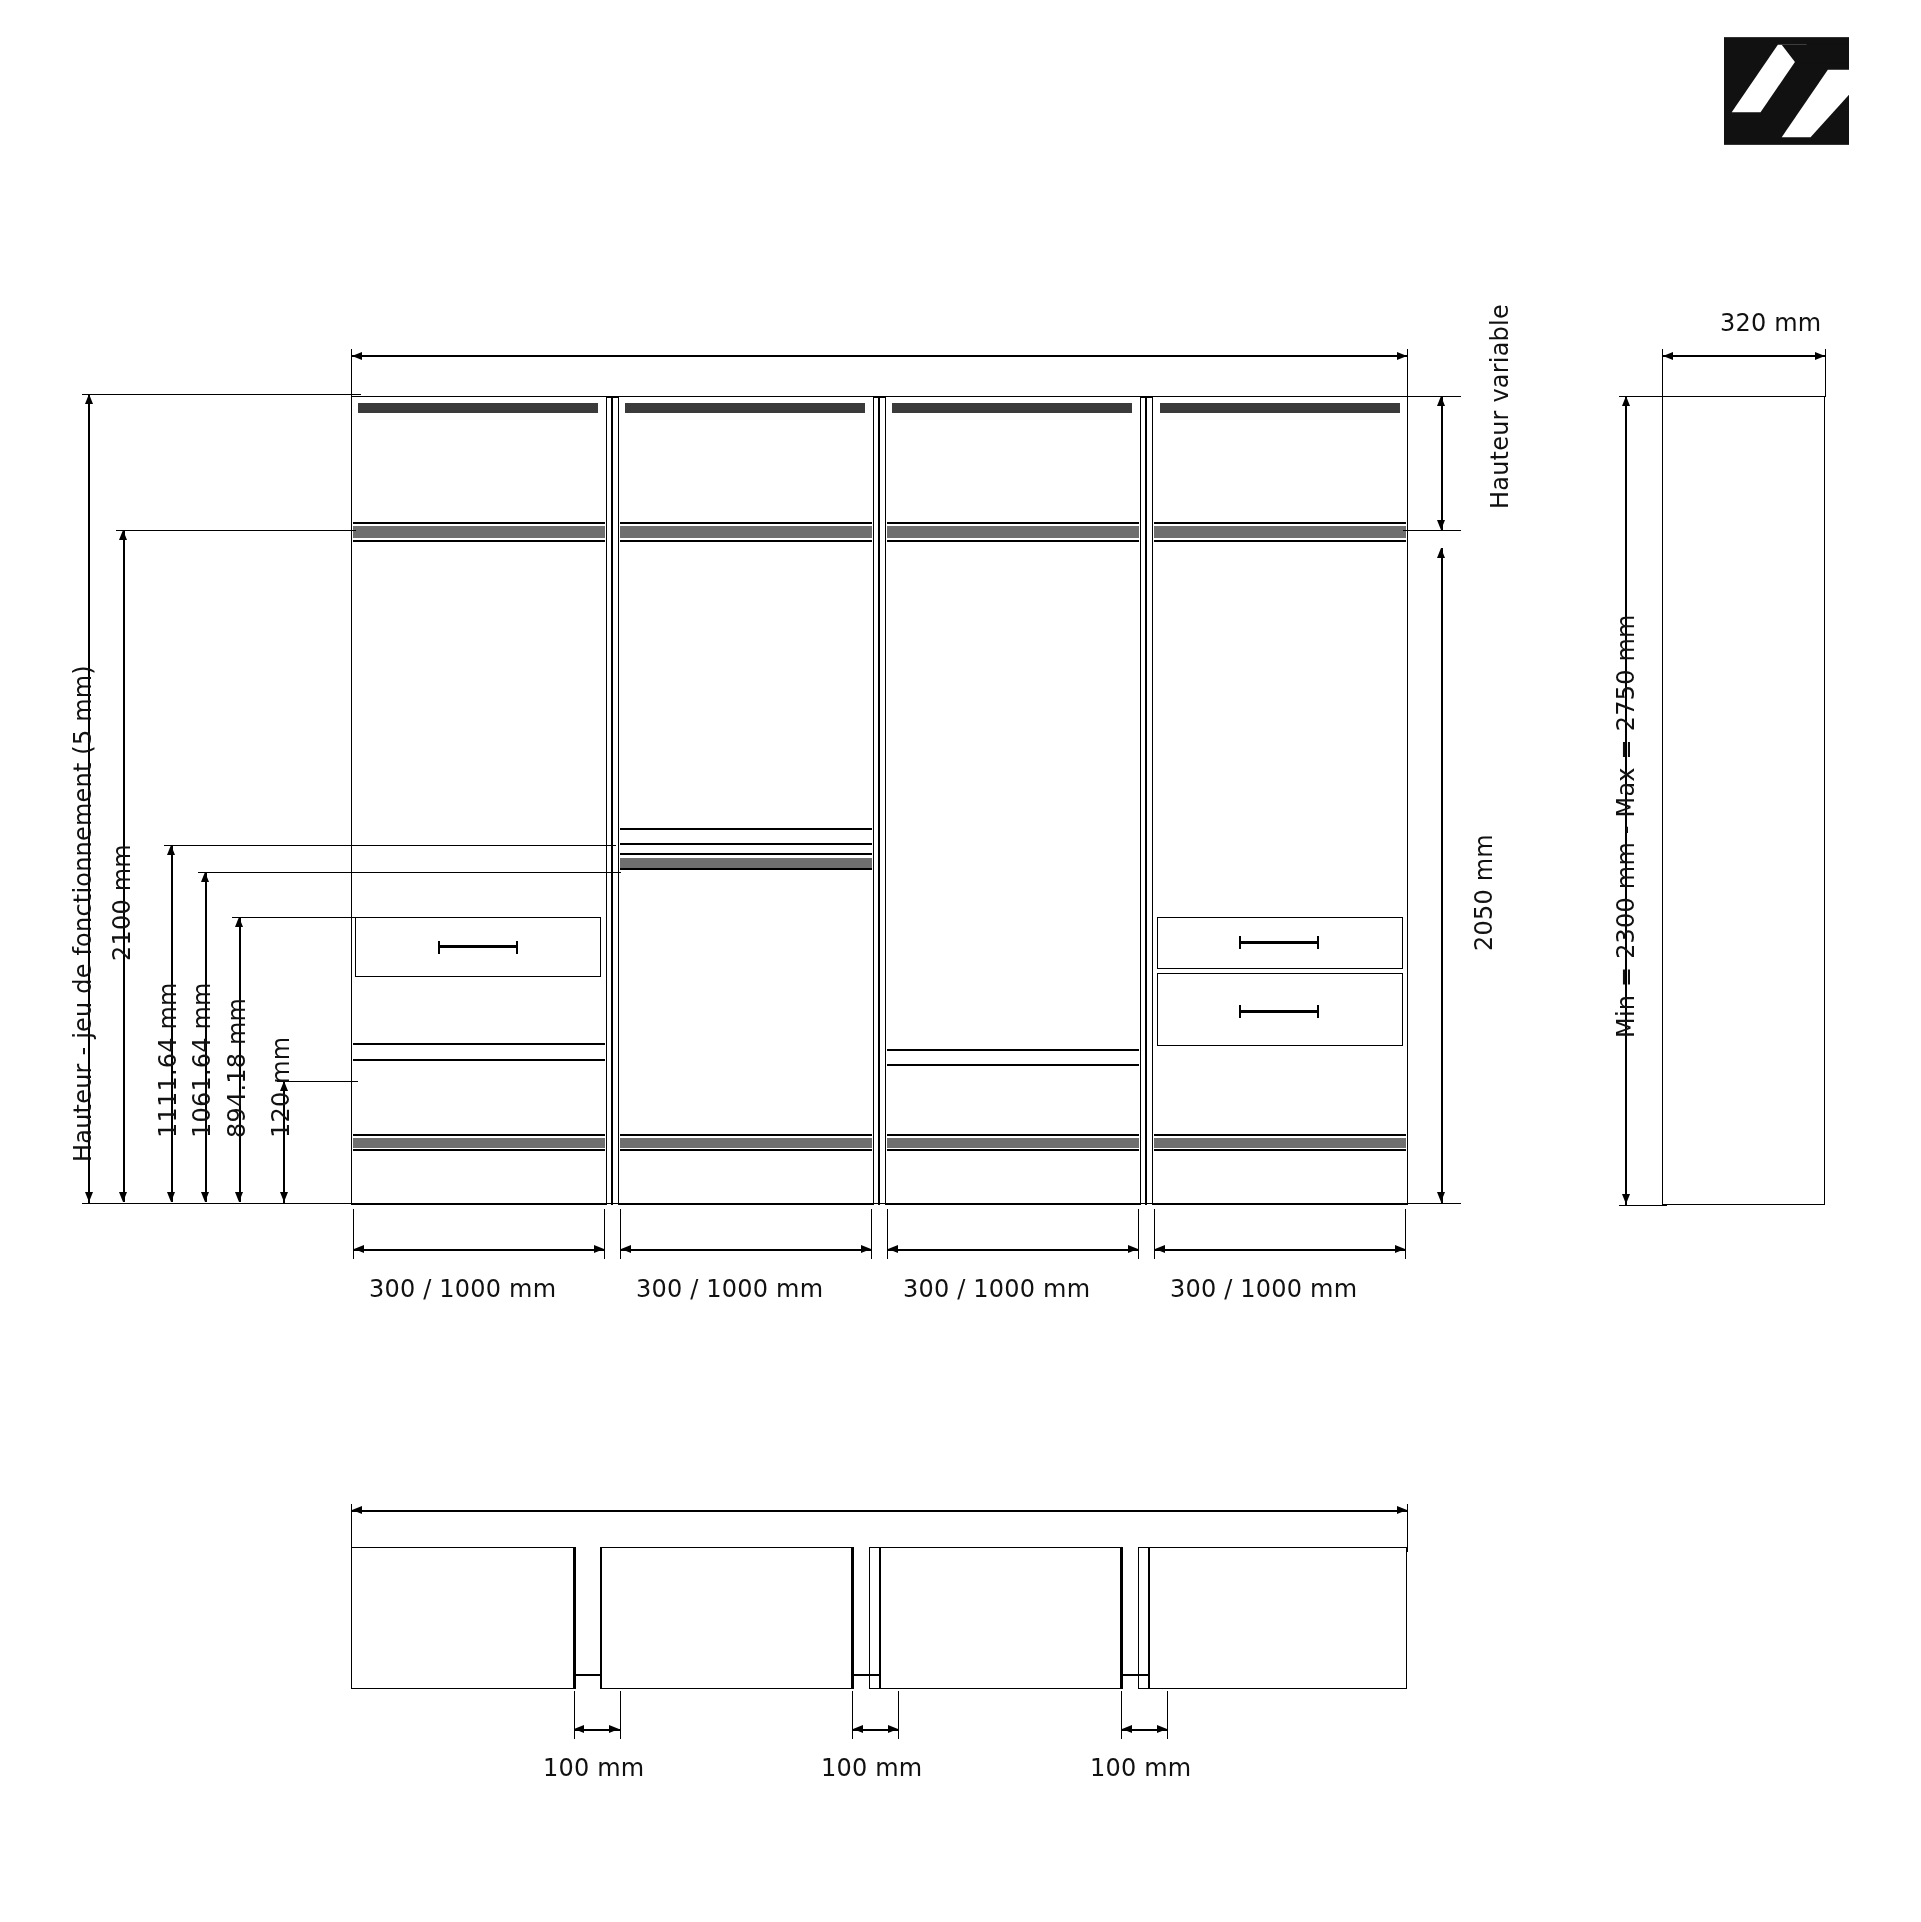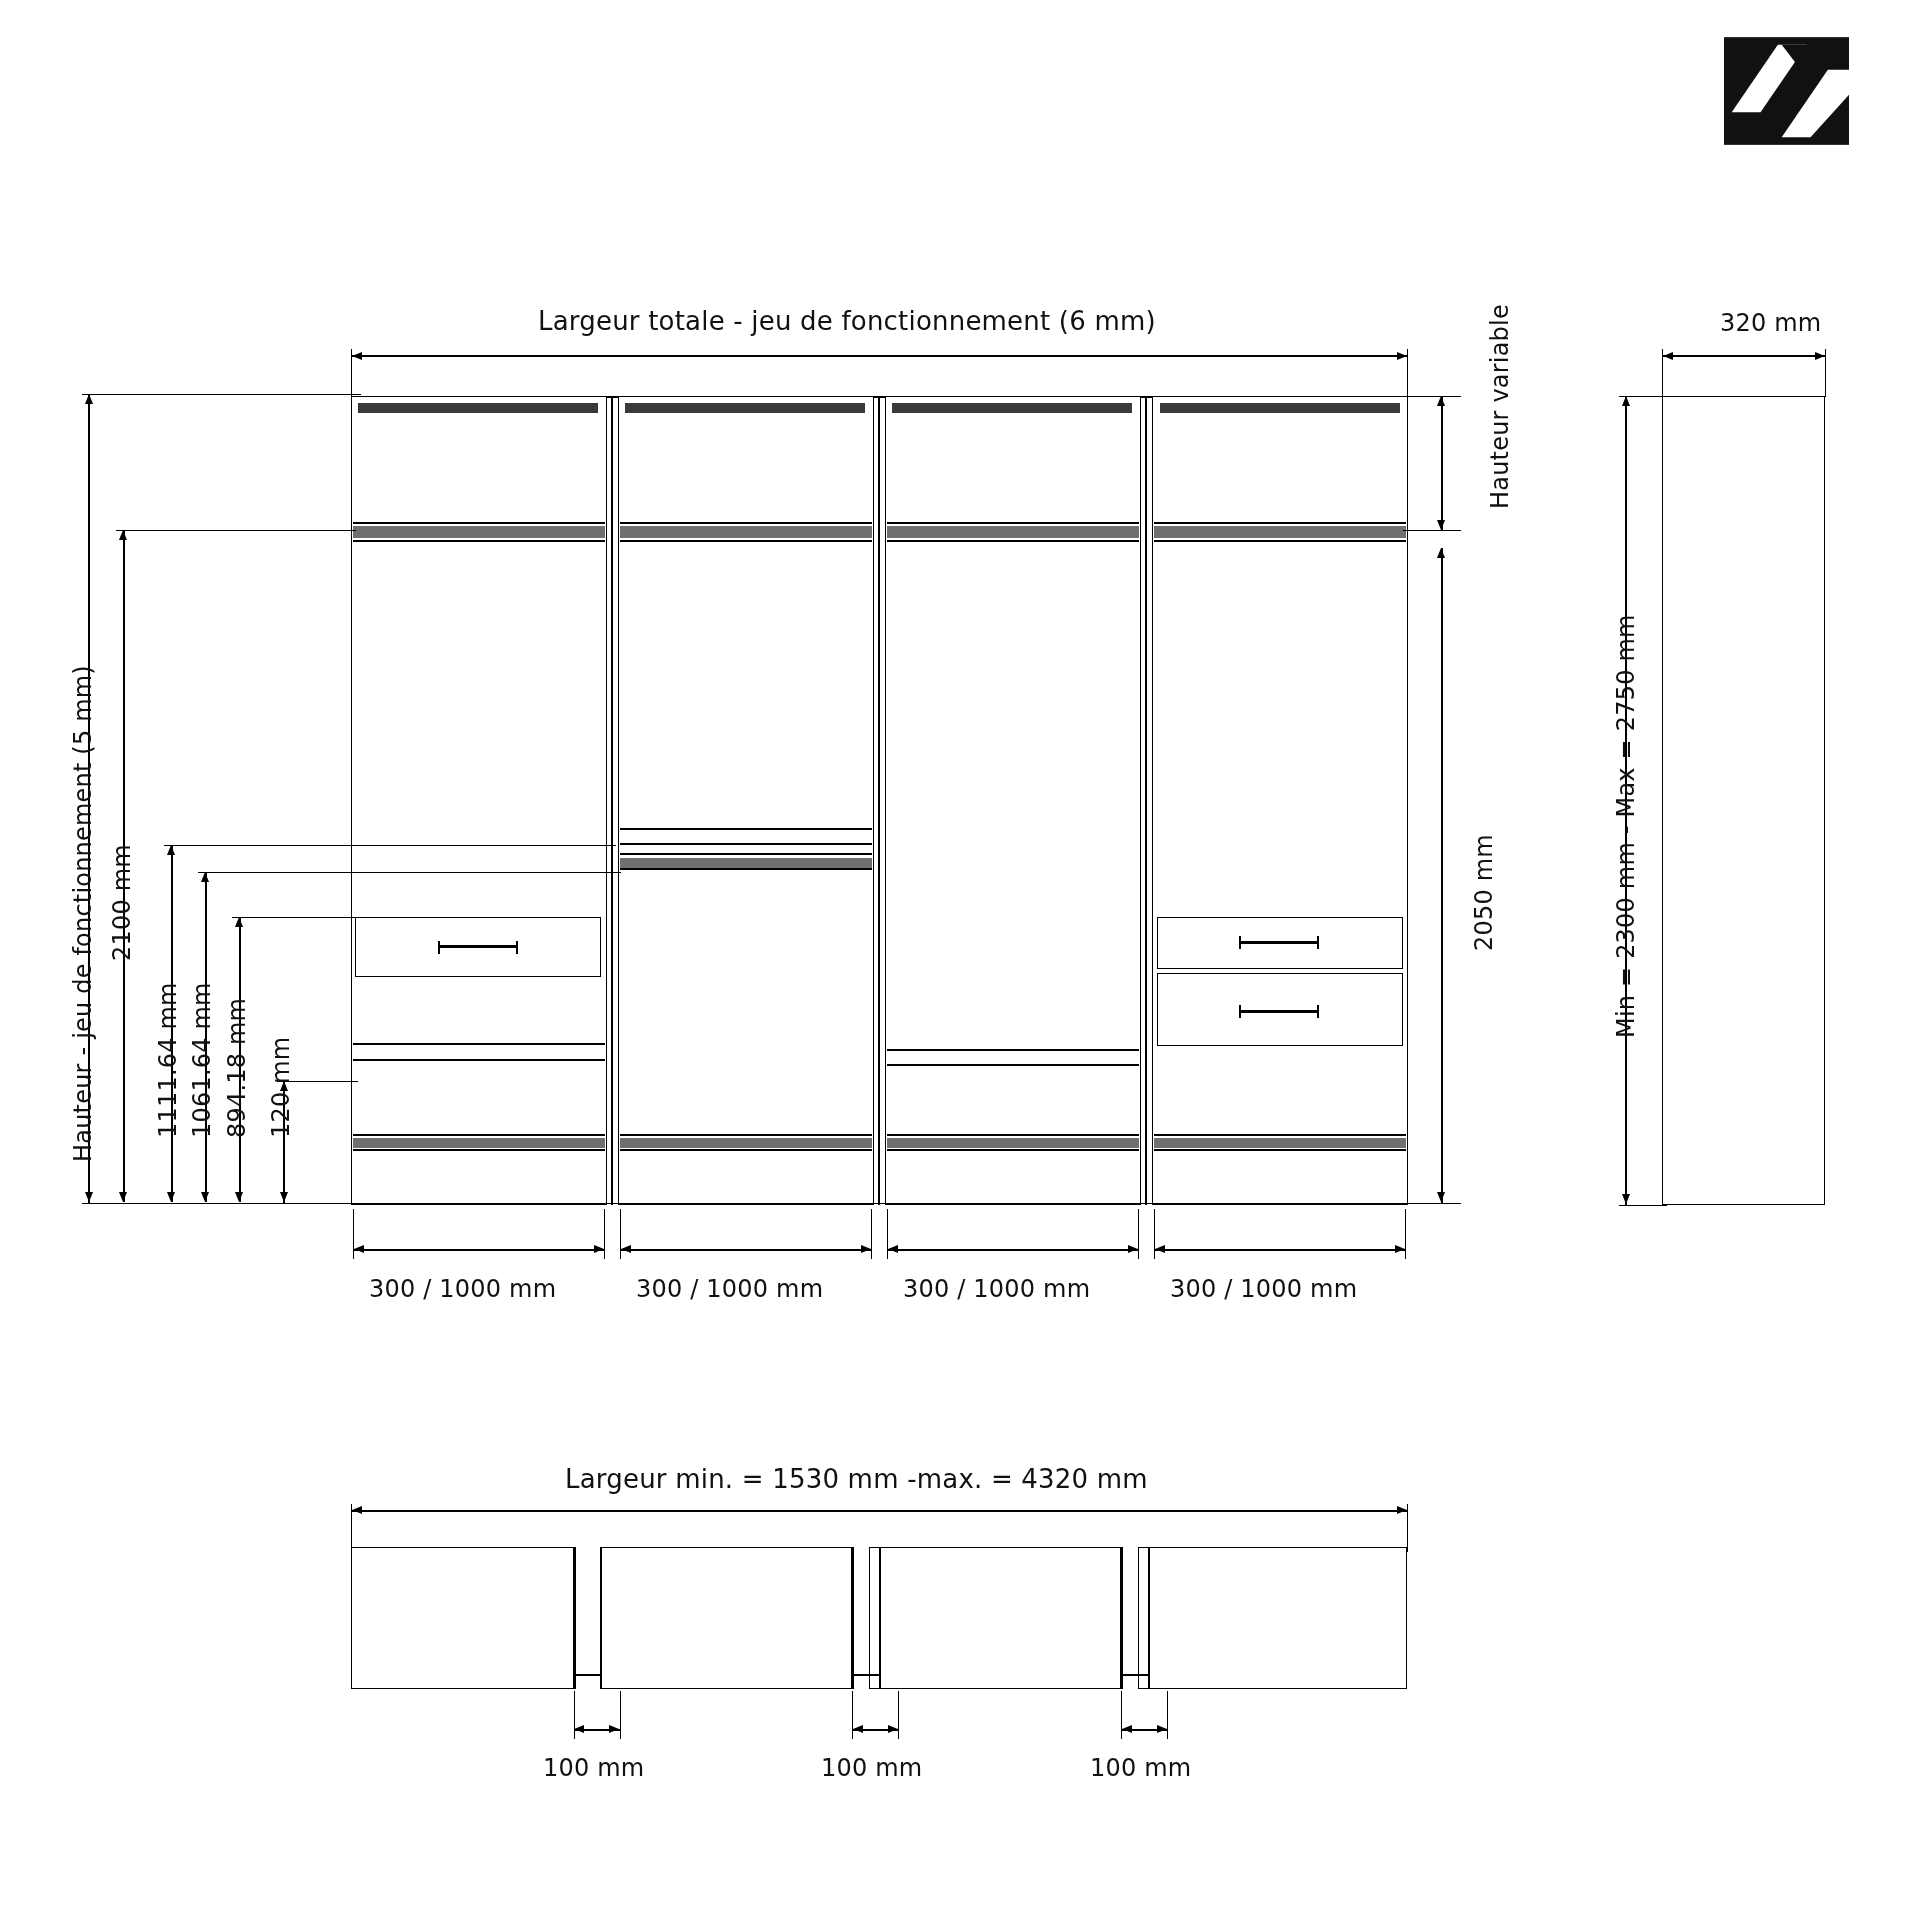--- a/index.html
+++ b/index.html
@@ -89,21 +89,20 @@
 
   <div class="logo">
     <svg viewBox="0 0 130 112" width="125" height="108" aria-hidden="true">
       <rect x="0" y="0" width="130" height="112" fill="#111111"></rect>
       <polygon points="8,78 56,8 86,8 38,78" fill="#ffffff"></polygon>
       <polygon points="60,104 108,34 130,34 130,60 90,104" fill="#ffffff"></polygon>
       <polygon points="60,8 86,8 130,8 130,26 74,26" fill="#111111"></polygon>
     </svg>
   </div>
 
-  <div class="txt big" style="left:538px; top:307px;">Largeur totale - jeu de fonctionnement (6 mm)</div>
 
   <div class="ln h2" style="left:351px; top:355px; width:1057px;"></div>
   <div class="ln v1" style="left:351px; top:349px; height:48px;"></div>
   <div class="ln v1" style="left:1407px; top:349px; height:48px;"></div>
   <div class="ah ah-l" style="left:352px; top:352px;"></div>
   <div class="ah ah-r" style="left:1397px; top:352px;"></div>
 
   <div class="ln h2" style="left:351px; top:396px; width:1057px;"></div>
 
   <div class="panelfill" style="left:351px; top:396px; width:256px; height:809px;"></div>
@@ -259,21 +258,20 @@
 
   <div class="panelfill" style="left:1662px; top:396px; width:163px; height:809px;"></div>
 
   <div class="ln v2" style="left:1625px; top:396px; height:809px;"></div>
   <div class="ah ah-u" style="left:1622px; top:396px;"></div>
   <div class="ah ah-d" style="left:1622px; top:1194px;"></div>
   <div class="ln h1" style="left:1619px; top:396px; width:48px;"></div>
   <div class="ln h1" style="left:1619px; top:1205px; width:48px;"></div>
   <div class="txt vert" style="left:1612px; top:1038px;">Min = 2300 mm - Max = 2750 mm</div>
 
-  <div class="txt big" style="left:565px; top:1465px;">Largeur min. = 1530 mm -max. = 4320 mm</div>
   <div class="ln h2" style="left:351px; top:1510px; width:1057px;"></div>
   <div class="ln v1" style="left:351px; top:1504px; height:48px;"></div>
   <div class="ln v1" style="left:1407px; top:1504px; height:48px;"></div>
   <div class="ah ah-l" style="left:352px; top:1506px;"></div>
   <div class="ah ah-r" style="left:1397px; top:1506px;"></div>
 
   <div class="panelfill" style="left:351px; top:1547px; width:223px; height:142px;"></div>
   <div class="panelfill" style="left:600px; top:1547px; width:252px; height:142px;"></div>
   <div class="panelfill" style="left:869px; top:1547px; width:252px; height:142px;"></div>
   <div class="panelfill" style="left:1138px; top:1547px; width:269px; height:142px;"></div>

